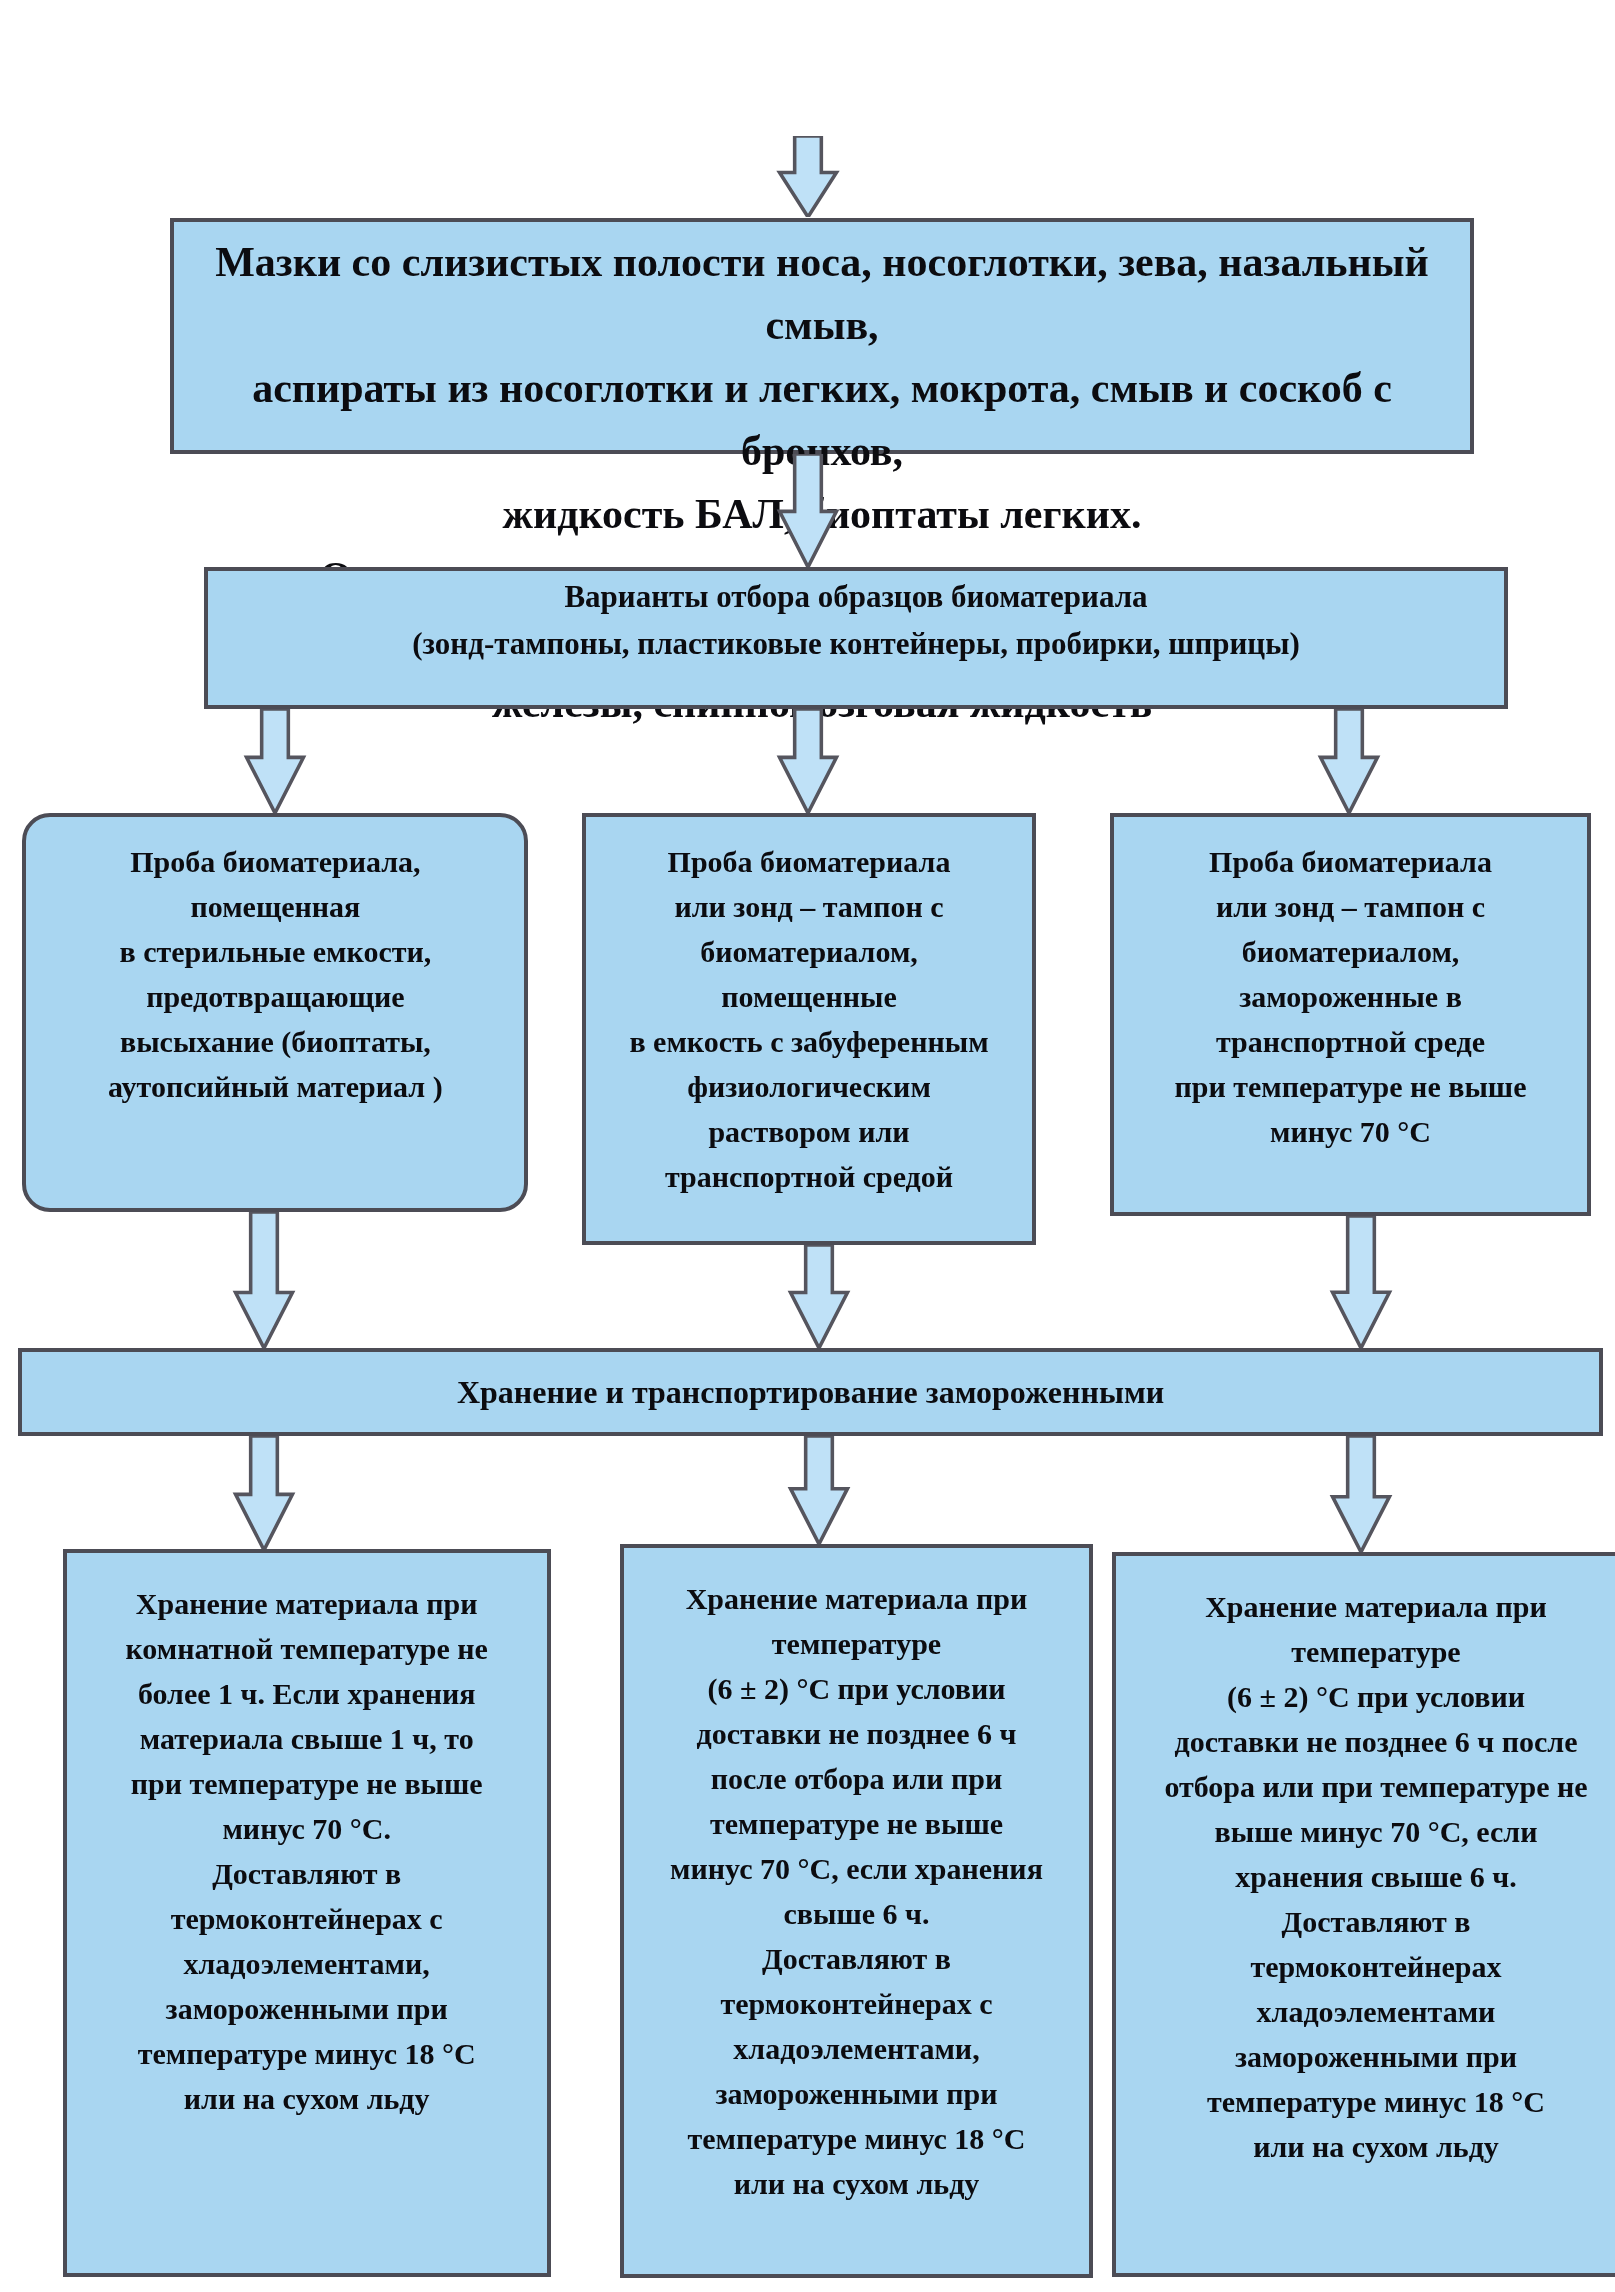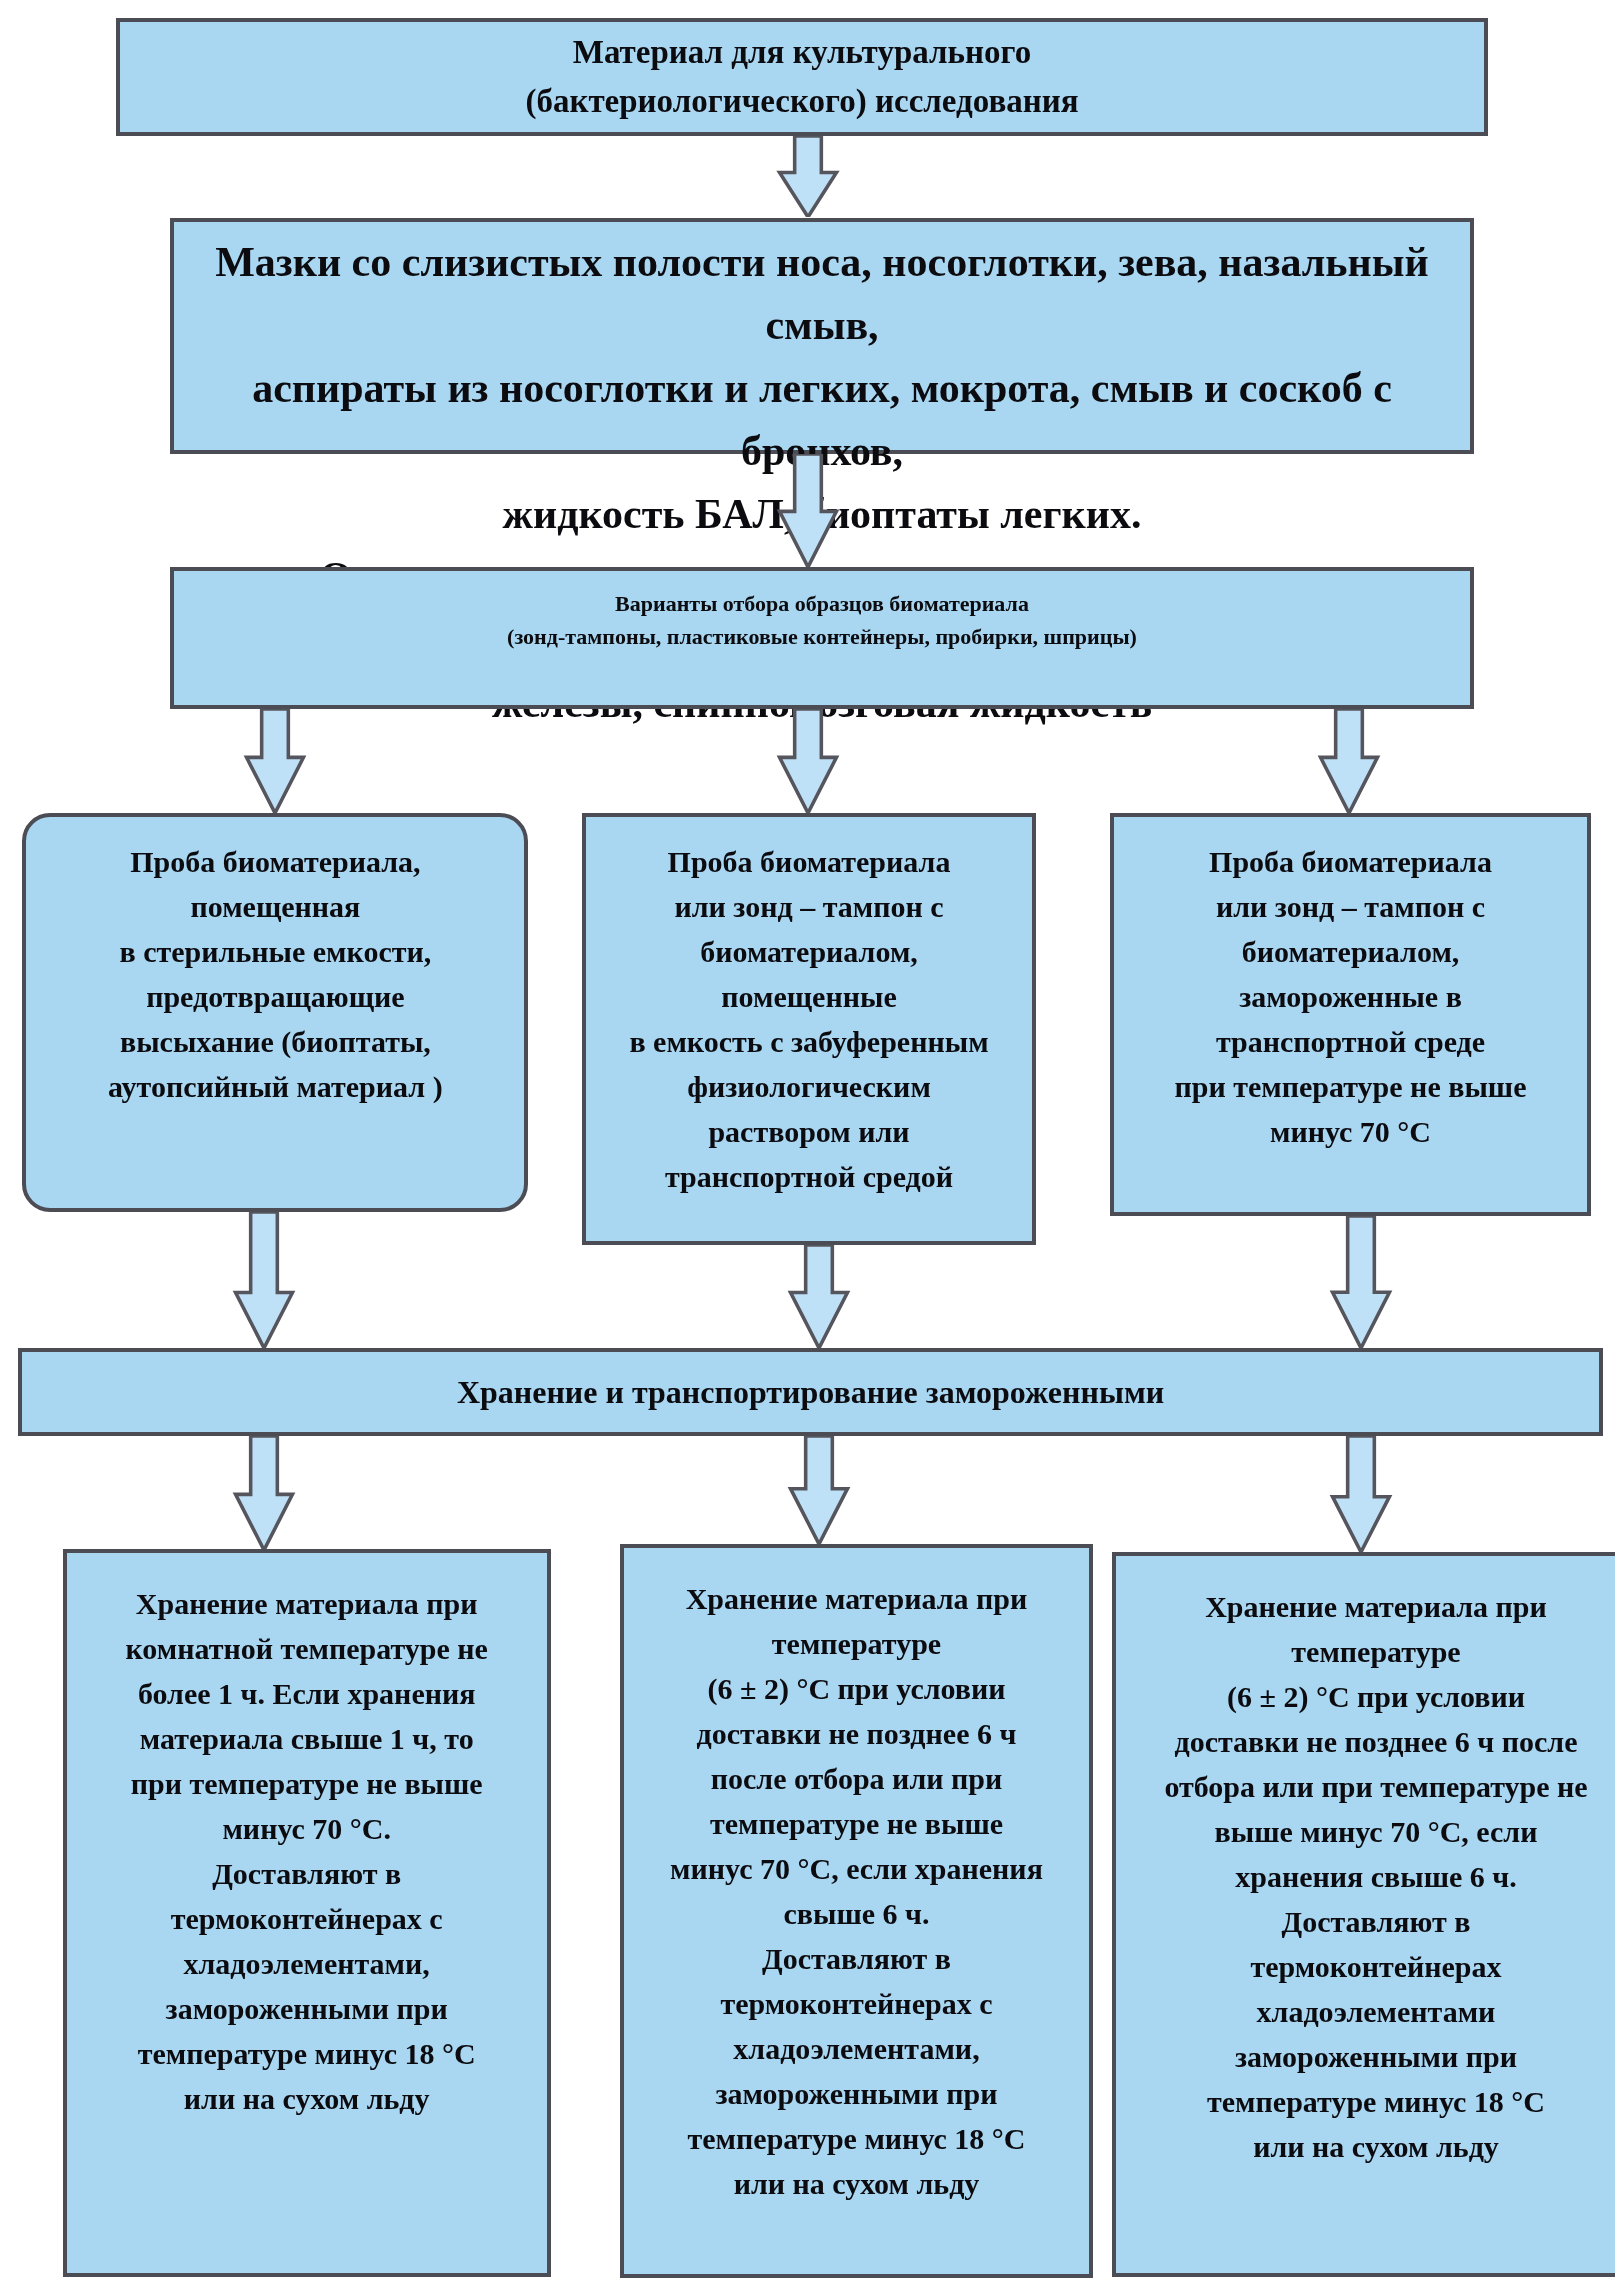--- a/index.html
+++ b/index.html
@@ -28,38 +28,36 @@
     font-weight:700;
     white-space:pre-line;
     font-size:30px;
     line-height:1.5;
     padding:12.5px 9px;
   }
   .node.vcenter{display:flex;align-items:center;justify-content:center;}
   .title{font-size:33px;line-height:1.5;}
   .banner{font-size:32px;}
   .materials{font-size:42px;padding-top:9px;}
-  .variants{font-size:22px;padding-top:16px;}
+  .variants{font-size:31px;padding-top:3px;margin-left:34px;}
   .storage{padding-top:28px;margin-left:43px;}
   .arrow{position:absolute;}
   .arrow svg{display:block;width:100%;height:100%;}
   .arrow polygon{
     fill:var(--arrow-fill);
     stroke:var(--arrow-border);
     stroke-width:4;
     stroke-linejoin:miter;
   }
 </style>
 </head>
 <body>
 
 <div id="stage">
 
-  <div class="node title vcenter" style="left:116px;top:18px;width:1372px;height:118px;"><span>Материал для культурального
-(бактериологического) исследования</span></div>
 
   <div class="arrow" style="left:776px;top:136px;width:64px;height:81px;">
     <svg class="arrow-svg" viewBox="0 0 72 91" preserveAspectRatio="none">
         <polygon points="21,0 51,0 51,41 68,41 36,91 4,41 21,41"></polygon>
       </svg>
   </div>
 
   <div class="node materials" style="left:170px;top:218px;width:1304px;height:236px;">Мазки со слизистых полости носа, носоглотки, зева, назальный смыв,
 аспираты из носоглотки и легких, мокрота, смыв и соскоб с бронхов,
 жидкость БАЛ, биоптаты легких.

